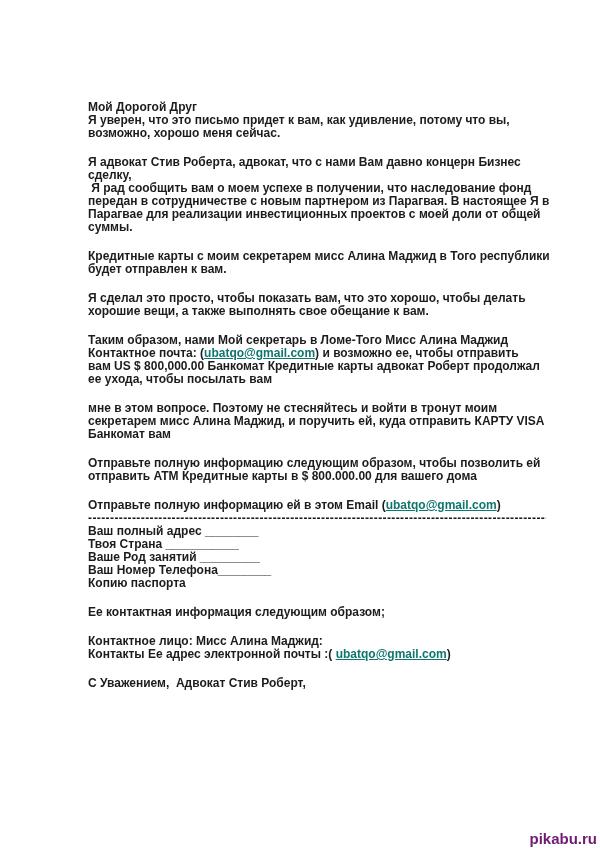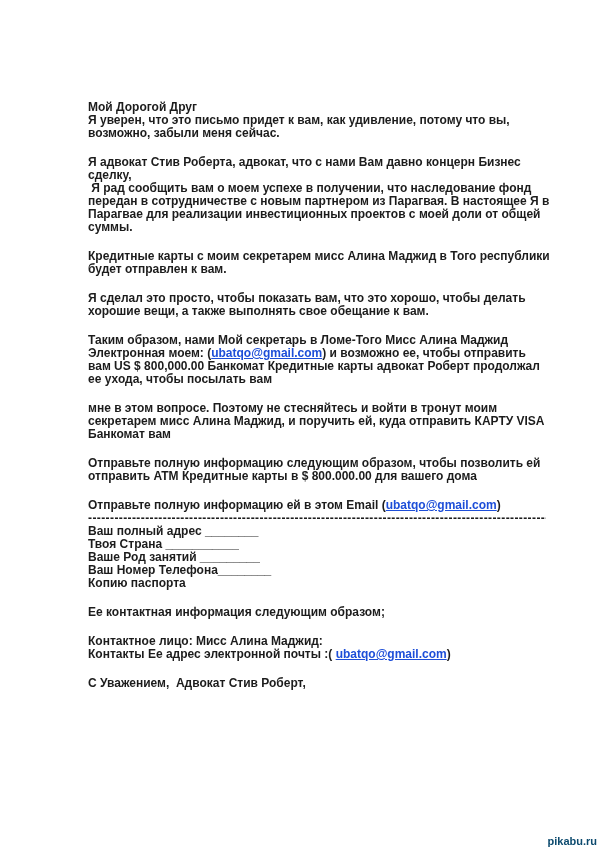--- a/index.html
+++ b/index.html
@@ -23,66 +23,66 @@
   }
   .paragraph { margin: 0 0 16px 0; }
   .paragraph:last-child { margin-bottom: 0; }
   .line { white-space: pre; padding-left: 20px; }
   .line.dashed {
     max-width: 473px;
     overflow: hidden;
     letter-spacing: 0.4px;
   }
   .email-link {
-    color: #1d4ed8;
+    color: #0f766e;
     text-decoration: underline;
     cursor: pointer;
   }
   .watermark {
     position: absolute;
     right: 3px;
     bottom: 1px;
-    font-size: 11px;
+    font-size: 15px;
     font-weight: bold;
-    color: #0c4a6e;
+    color: #701a75;
     letter-spacing: 0px;
     text-shadow:
       -1px -1px 0 #ffffff, 1px -1px 0 #ffffff,
       -1px  1px 0 #ffffff, 1px  1px 0 #ffffff;
   }
 </style>
 </head>
 <body>
 
 <div class="page">
   <div class="letter" id="letter">
       <div class="paragraph">
         <div class="line"><span>Мой Дорогой Друг</span></div>
         <div class="line"><span>Я уверен, что это письмо придет к вам, как удивление, потому что вы,</span></div>
-        <div class="line"><span>возможно, забыли меня сейчас.</span></div>
+        <div class="line"><span>возможно, хорошо меня сейчас.</span></div>
       </div>
       <div class="paragraph">
         <div class="line"><span>Я адвокат Стив Роберта, адвокат, что с нами Вам давно концерн Бизнес</span></div>
         <div class="line"><span>сделку,</span></div>
         <div class="line"><span> Я рад сообщить вам о моем успехе в получении, что наследование фонд</span></div>
         <div class="line"><span>передан в сотрудничестве с новым партнером из Парагвая. В настоящее Я в</span></div>
         <div class="line"><span>Парагвае для реализации инвестиционных проектов с моей доли от общей</span></div>
         <div class="line"><span>суммы.</span></div>
       </div>
       <div class="paragraph">
         <div class="line"><span>Кредитные карты с моим секретарем мисс Алина Маджид в Того республики</span></div>
         <div class="line"><span>будет отправлен к вам.</span></div>
       </div>
       <div class="paragraph">
         <div class="line"><span>Я сделал это просто, чтобы показать вам, что это хорошо, чтобы делать</span></div>
         <div class="line"><span>хорошие вещи, а также выполнять свое обещание к вам.</span></div>
       </div>
       <div class="paragraph">
         <div class="line"><span>Таким образом, нами Мой секретарь в Ломе-Того Мисс Алина Маджид</span></div>
-        <div class="line"><span>Электронная моем: (</span><a href="#" class="email-link">ubatqo@gmail.com</a><span>) и возможно ее, чтобы отправить</span></div>
+        <div class="line"><span>Контактное почта: (</span><a href="#" class="email-link">ubatqo@gmail.com</a><span>) и возможно ее, чтобы отправить</span></div>
         <div class="line"><span>вам US $ 800,000.00 Банкомат Кредитные карты адвокат Роберт продолжал</span></div>
         <div class="line"><span>ее ухода, чтобы посылать вам</span></div>
       </div>
       <div class="paragraph">
         <div class="line"><span>мне в этом вопросе. Поэтому не стесняйтесь и войти в тронут моим</span></div>
         <div class="line"><span>секретарем мисс Алина Маджид, и поручить ей, куда отправить КАРТУ VISA</span></div>
         <div class="line"><span>Банкомат вам</span></div>
       </div>
       <div class="paragraph">
         <div class="line"><span>Отправьте полную информацию следующим образом, чтобы позволить ей</span></div>

